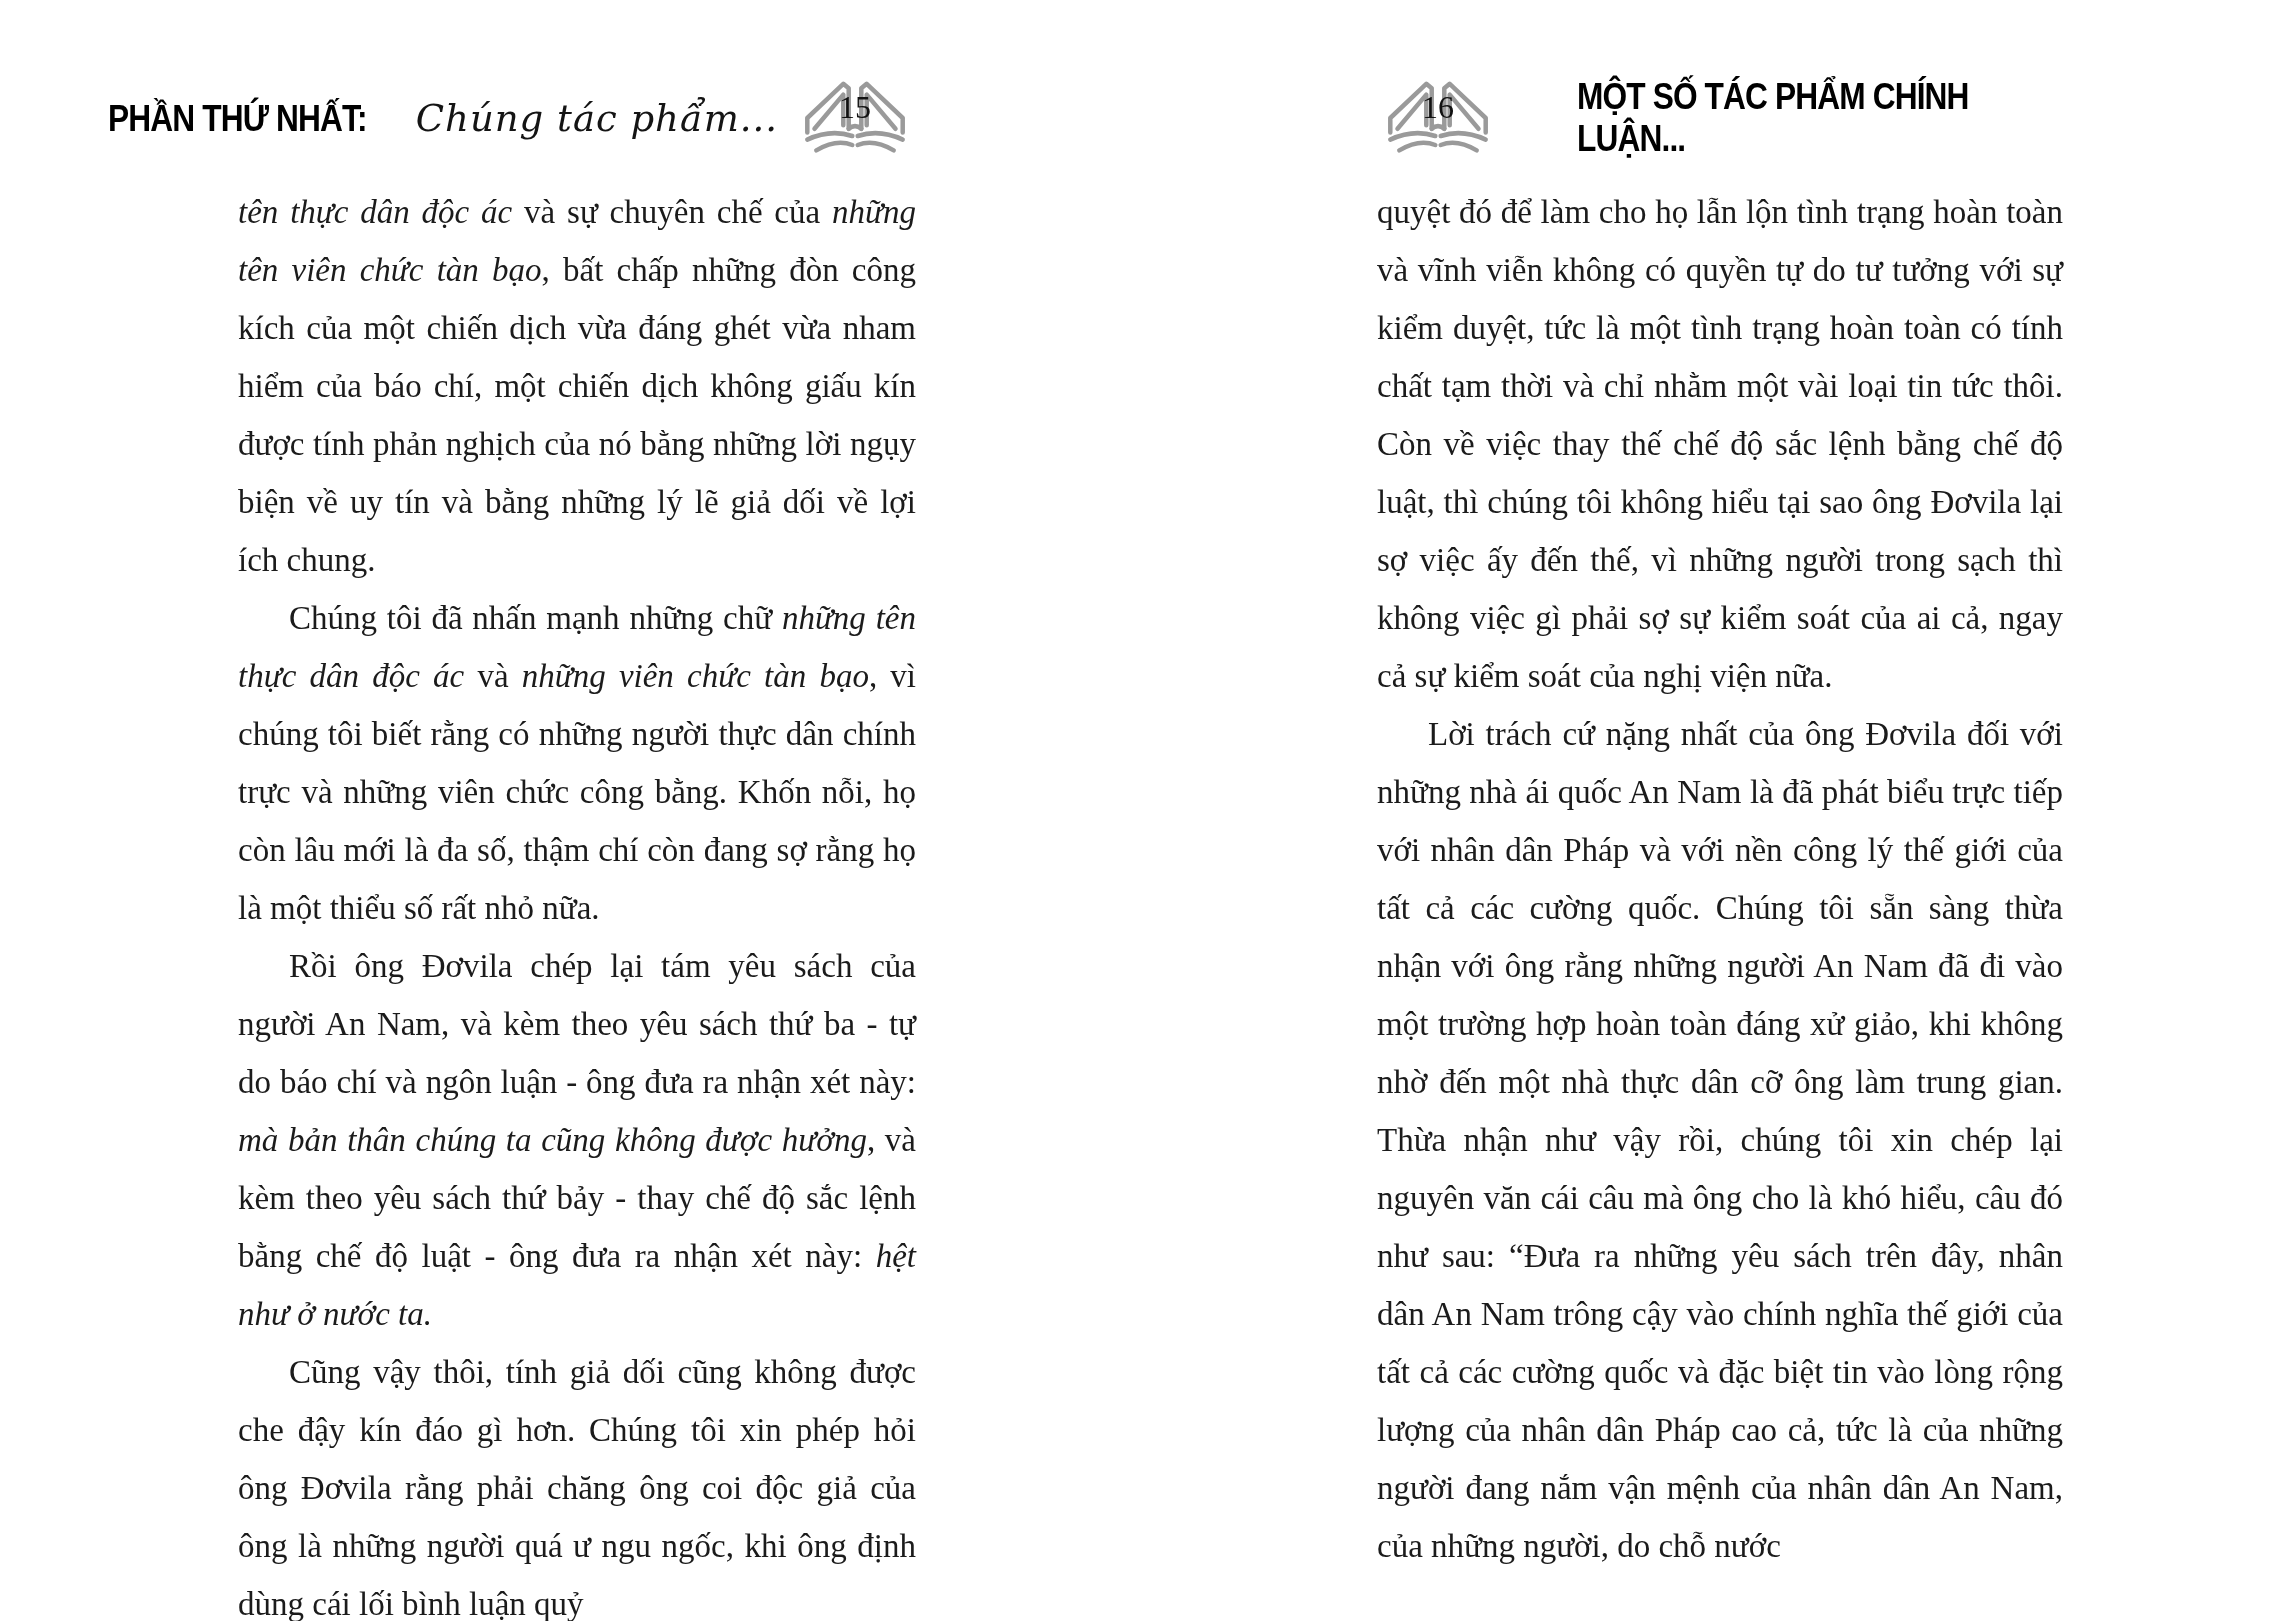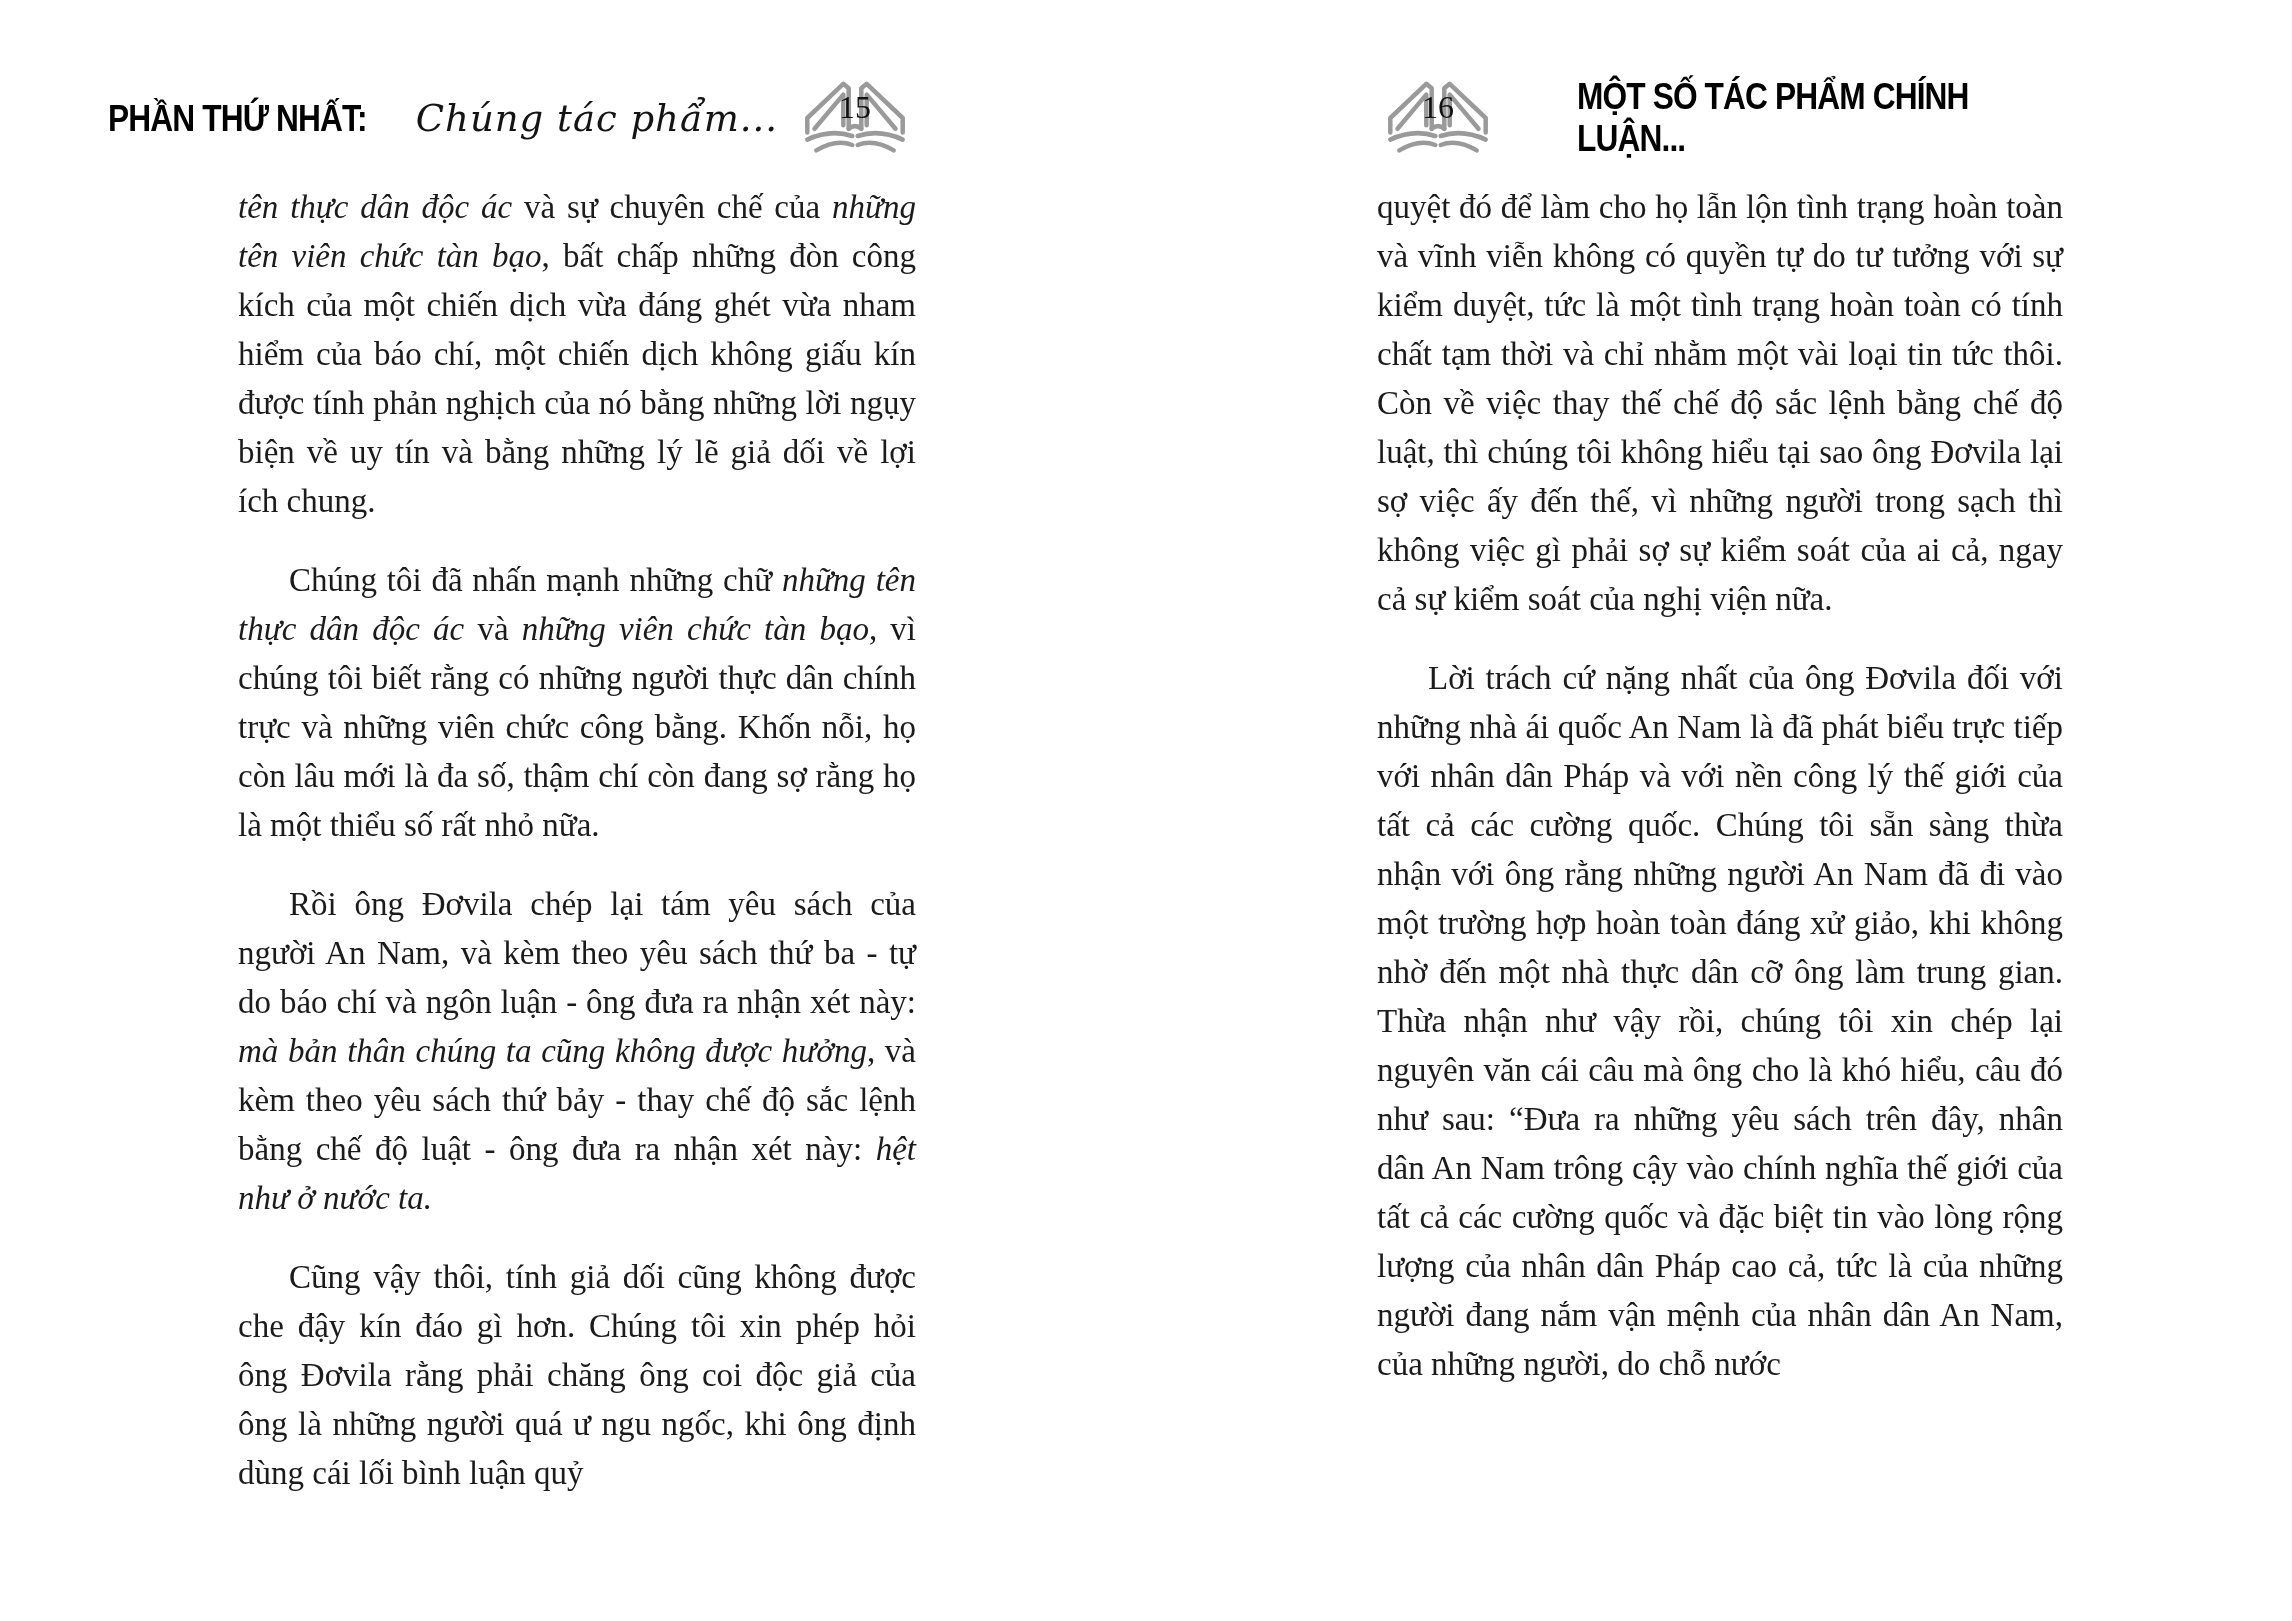--- a/index.html
+++ b/index.html
@@ -58,25 +58,25 @@
     font-family: "Liberation Serif", serif;
     font-weight: 400;
     font-size: 32px;
     color: #111;
   }
 
   .pg-body { margin-top: 17.6px; }
   .para {
     margin: 0;
     font-size: 33px;
-    line-height: 49px;
+    line-height: 58px;
     text-align: justify;
     color: #1b1b1b;
   }
-  .para.indent { text-indent: 51px; margin-top: 30px; }
+  .para.indent { text-indent: 51px; }
   .it { font-style: italic; }
 </style>
 </head>
 <body>
 
 <div class="spread">
 
   <section class="page page-left">
     <header class="pg-header">
       <span class="hdr-text-group">

